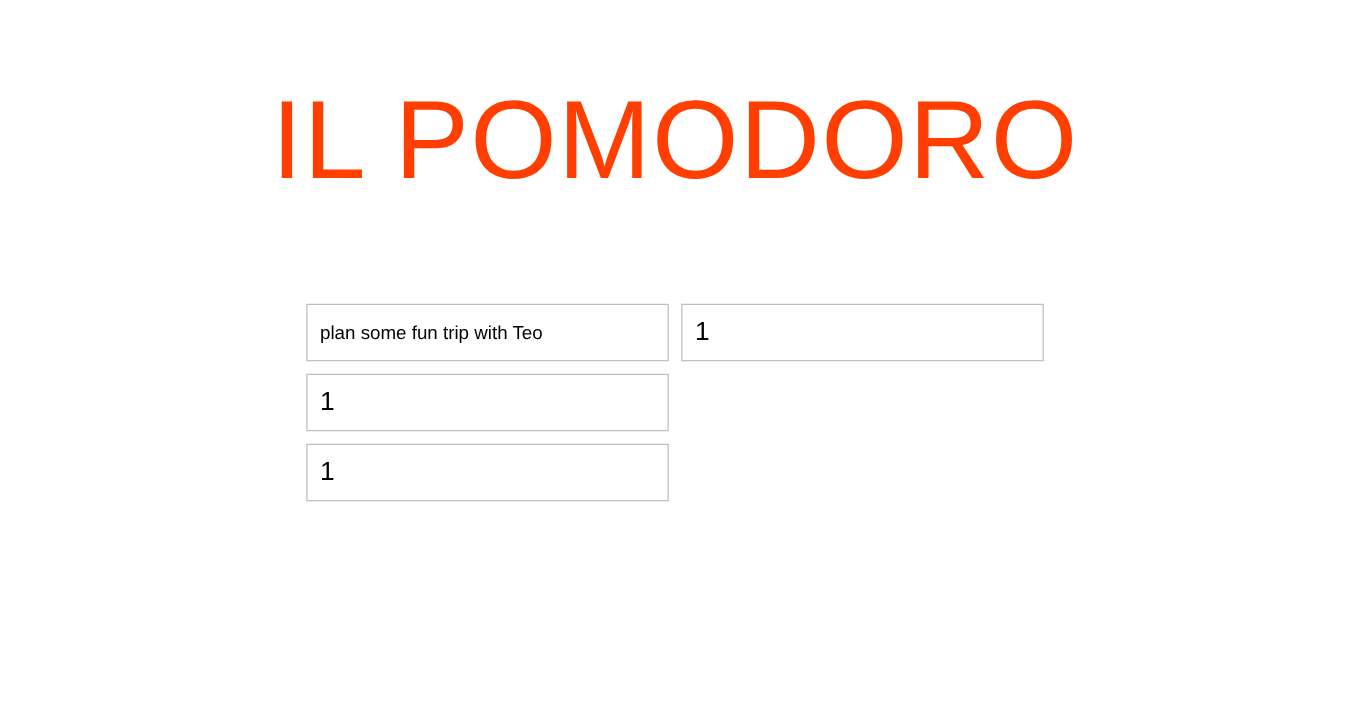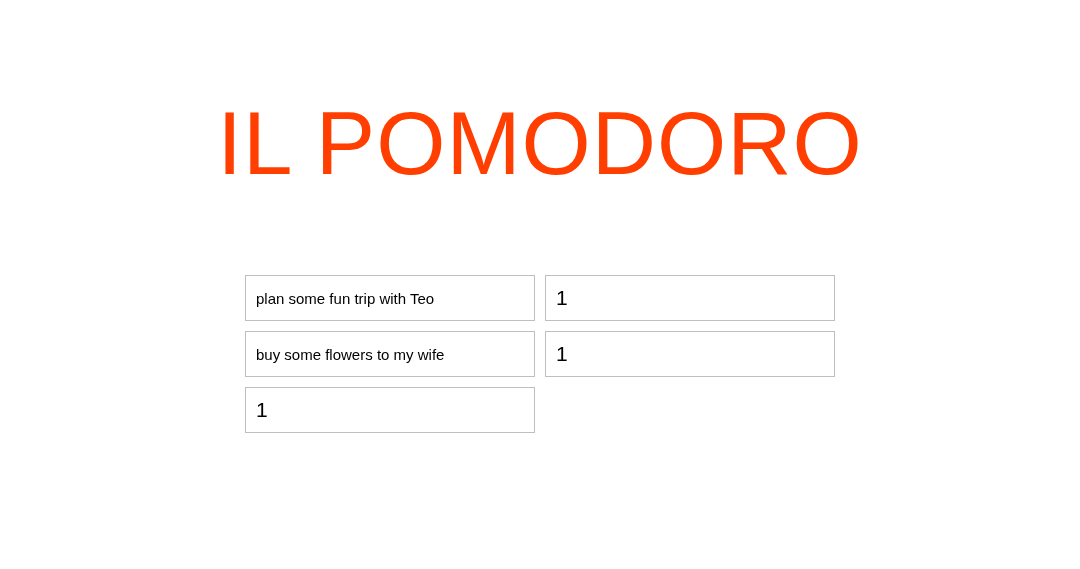--- a/index.html
+++ b/index.html
@@ -14,21 +14,21 @@
       font-family: -apple-system, BlinkMacSystemFont, "Helvetica Neue", Helvetica, Arial, sans-serif;
       display: flex;
       flex-direction: column;
       align-items: center;
     }
     .title {
       font-size: 89px;
       font-weight: 100;
       letter-spacing: 1px;
       color: #ff3e00;
-      margin-top: 92px;
+      margin-top: 60px;
       text-align: center;
       font-stretch: normal;
     }
     .task-list {
       margin-top: 80px;
       display: flex;
       flex-direction: column;
       gap: 10px;
     }
     .task-row {
@@ -65,19 +65,18 @@
 <body>
 
 <h1 class="title">IL POMODORO</h1>
 
 <div class="task-list">
   <div class="task-row">
     <input type="text" class="task-name-input" value="plan some fun trip with Teo" style="">
     <input type="text" class="task-count-input" value="1" style="">
   </div>
   <div class="task-row">
-    <input type="text" class="task-name-input" value="buy some flowers to my wife" style="">
     <input type="text" class="task-count-input" value="1" style="">
   </div>
   <div class="task-row">
     <input type="text" class="task-count-input" value="1" style="">
   </div>
 </div>
 
 </body></html>

